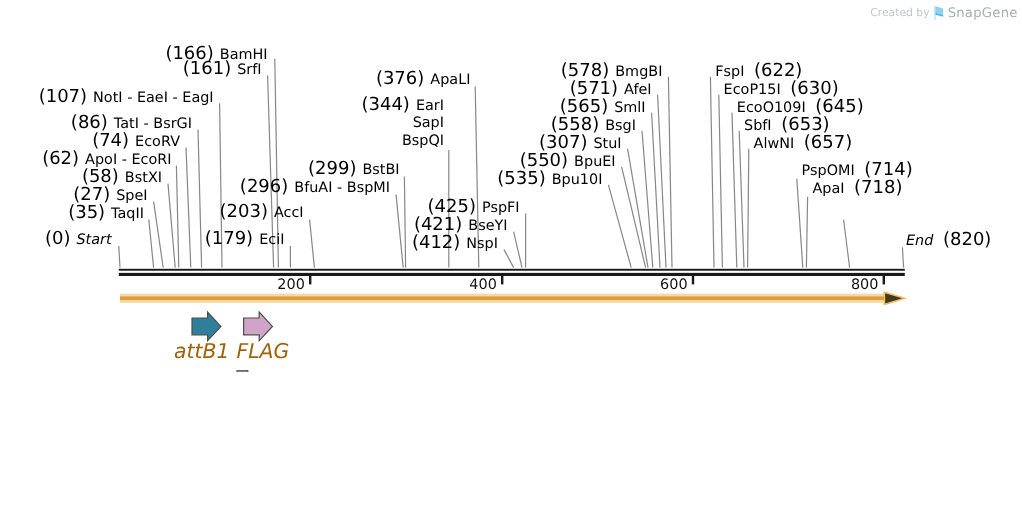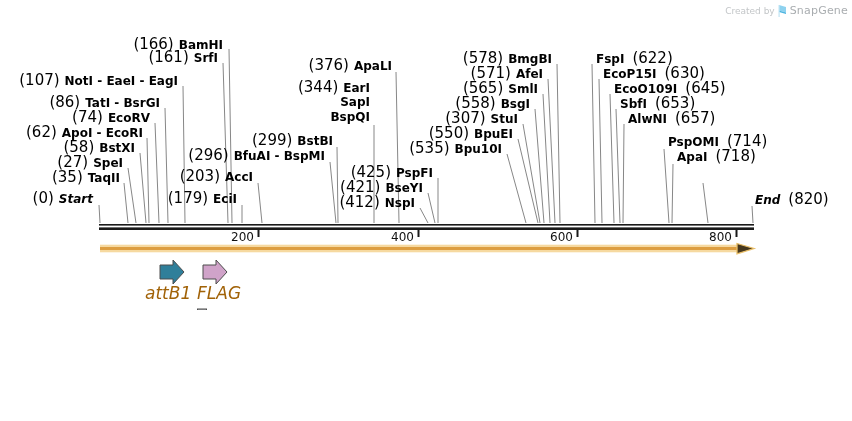--- a/index.html
+++ b/index.html
@@ -21,21 +21,21 @@
 
   
   .site {
     position:absolute; white-space:nowrap; display:flex; align-items:baseline;
     line-height:13px; cursor:default;
   }
   .site span:empty { display:none; }
   .site.l { gap:5px; }
   .site.r { gap:8px; }
   .site .pos { font-size:15px; color:#000; }
-  .site .name { font-size:12px; font-weight:bold; color:#000; }
+  .site .name { font-size:12px; font-weight:normal; color:#000; }
   .site .name.italic { font-style:italic; }
 
   
   .tick-label { position:absolute; font-size:12px; color:#111; line-height:12px; }
 
   
   .feat-label { position:absolute; font-size:17px; color:#a16207; line-height:13px;font-style:italic; }
 
   
   .title-block { position:absolute; left:0; right:0; top:380px; text-align:center; }

